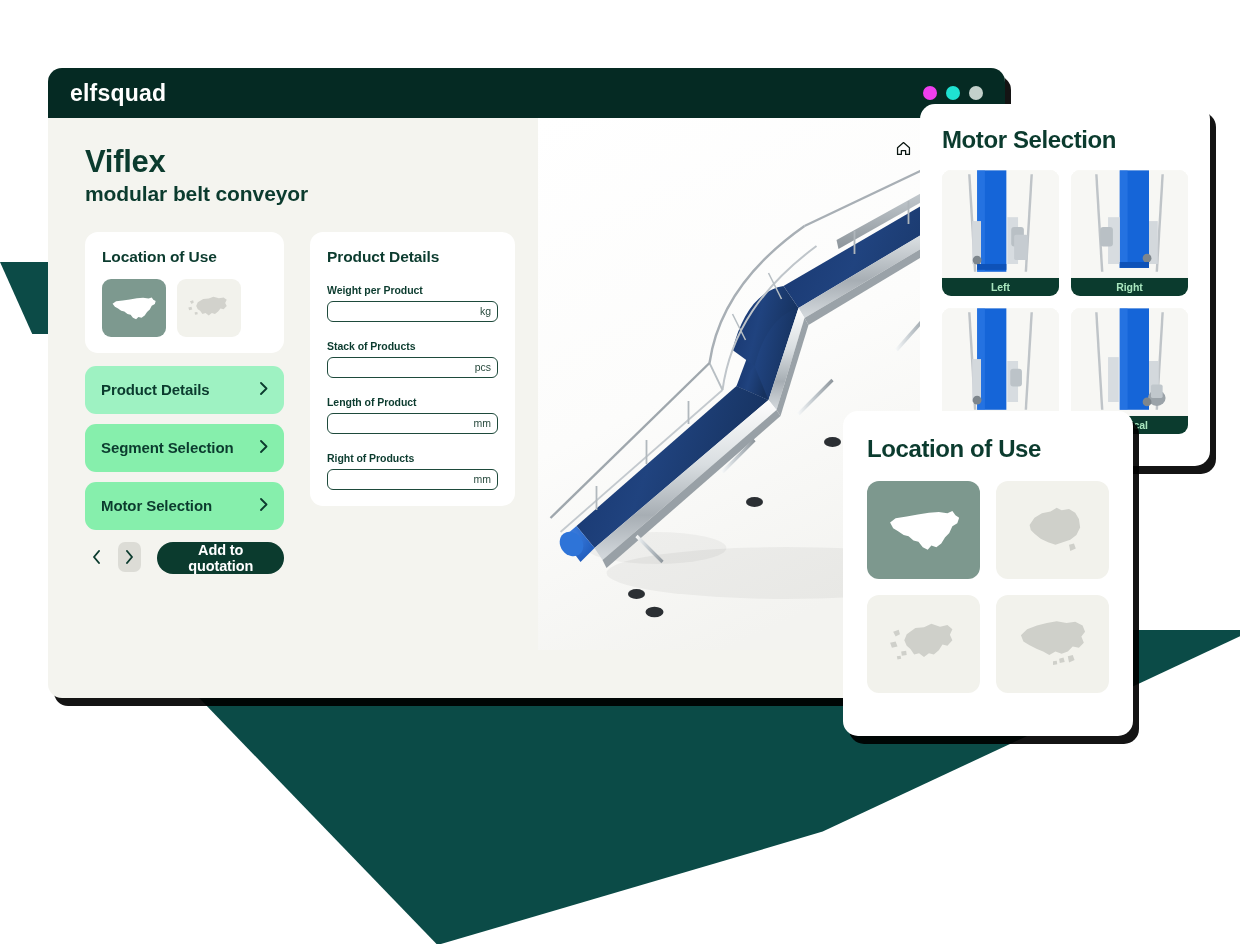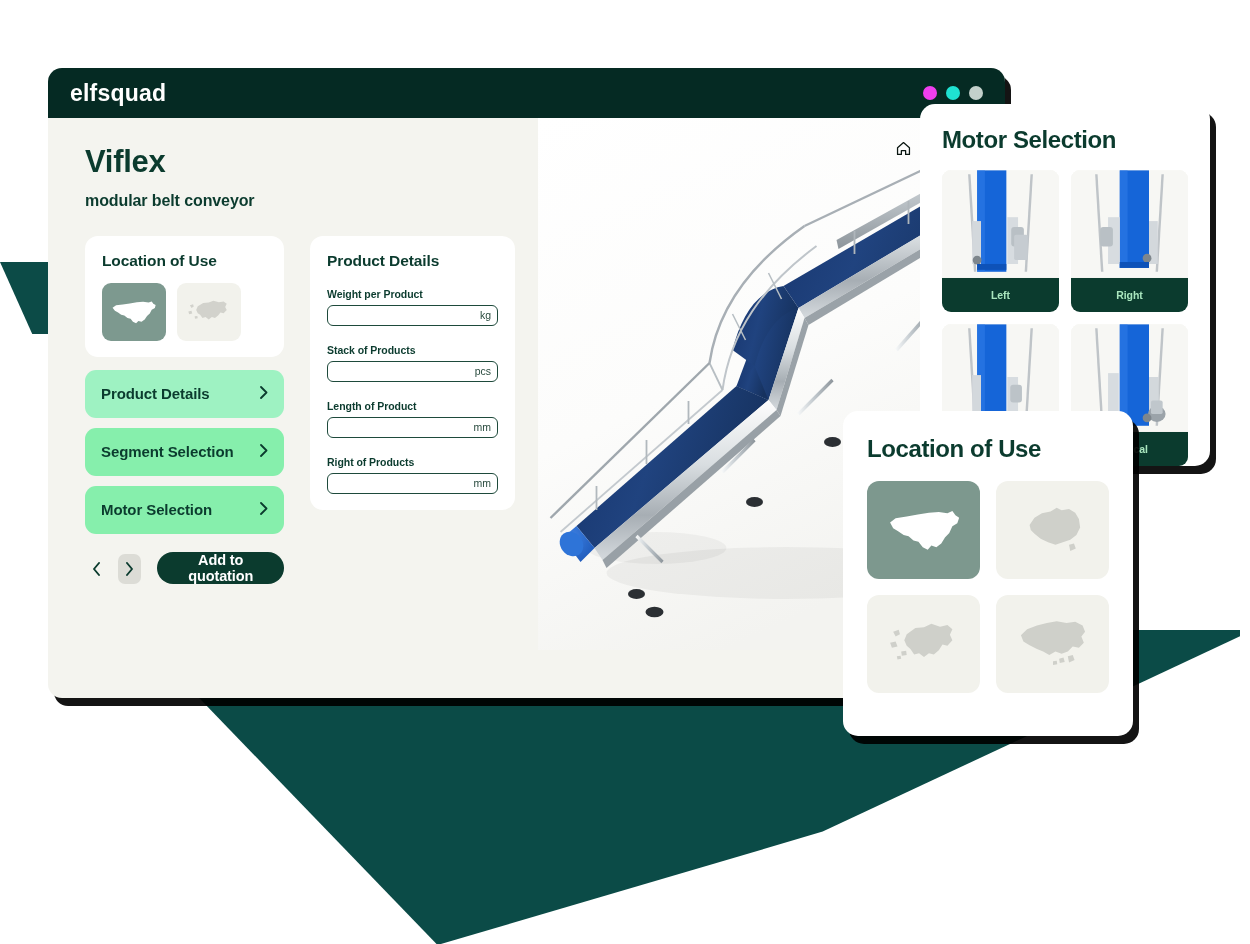--- a/index.html
+++ b/index.html
@@ -83,23 +83,23 @@
   }
   .prod-title {
     color: #0B3B2E;
     font-size: 31px;
     font-weight: 700;
     line-height: 1.05;
     letter-spacing: -0.3px;
   }
   .prod-sub {
     color: #0B3B2E;
-    font-size: 16px;
-    font-weight: 700;
-    margin-top: 13px;
+    font-size: 21px;
+    font-weight: 700;
+    margin-top: 3px;
     letter-spacing: -0.1px;
   }
 
   .panes-row { display: flex; gap: 26px; margin-top: 26px; }
   .left-col { width: 199px; flex: 0 0 199px; }
 
   .card {
     background: #ffffff;
     border-radius: 13px;
     padding: 16px 17px;
@@ -129,21 +129,21 @@
     background: #86efac;
     border-radius: 11px;
     display: flex; align-items: center; justify-content: space-between;
     padding: 0 16px;
   }
   .nav-item.active { background: #9EF2C2; }
   .nav-label { color: #0B3B2E; font-size: 15px; font-weight: 700; letter-spacing: -0.1px; }
   .nav-chev { color: #0B3B2E; }
 
   
-  .foot { display: flex; align-items: flex-end; gap: 10px; margin-top: 18px; }
+  .foot { display: flex; align-items: flex-start; gap: 10px; margin-top: 12px; }
   .arrow-btn {
     width: 30px; height: 30px;
     border-radius: 7px;
     display: flex; align-items: center; justify-content: center;
     background: transparent;
     border: none;
   }
   .arrow-btn.boxed { background: #DCDCD6; }
   .arrow-btn svg { stroke: #0B3B2E; }
   .quote-btn {
@@ -265,21 +265,21 @@
     position: relative;
   }
   .motor-thumb {
     height: 108px;
     background: linear-gradient(180deg,#FAFAF7 0%, #EFEFE9 100%);
     position: relative;
     overflow: hidden;
   }
   .motor-thumb svg { width: 100%; height: 100%; display: block; }
   .motor-cap {
-    height: 34px;
+    height: 18px;
     background: #0B3B2E;
     color: #A9E6BE;
     font-size: 10.5px;
     font-weight: 700;
     display: flex; align-items: center; justify-content: center;
     letter-spacing: -0.05px;
   }
 
   
   .loc-grid {

